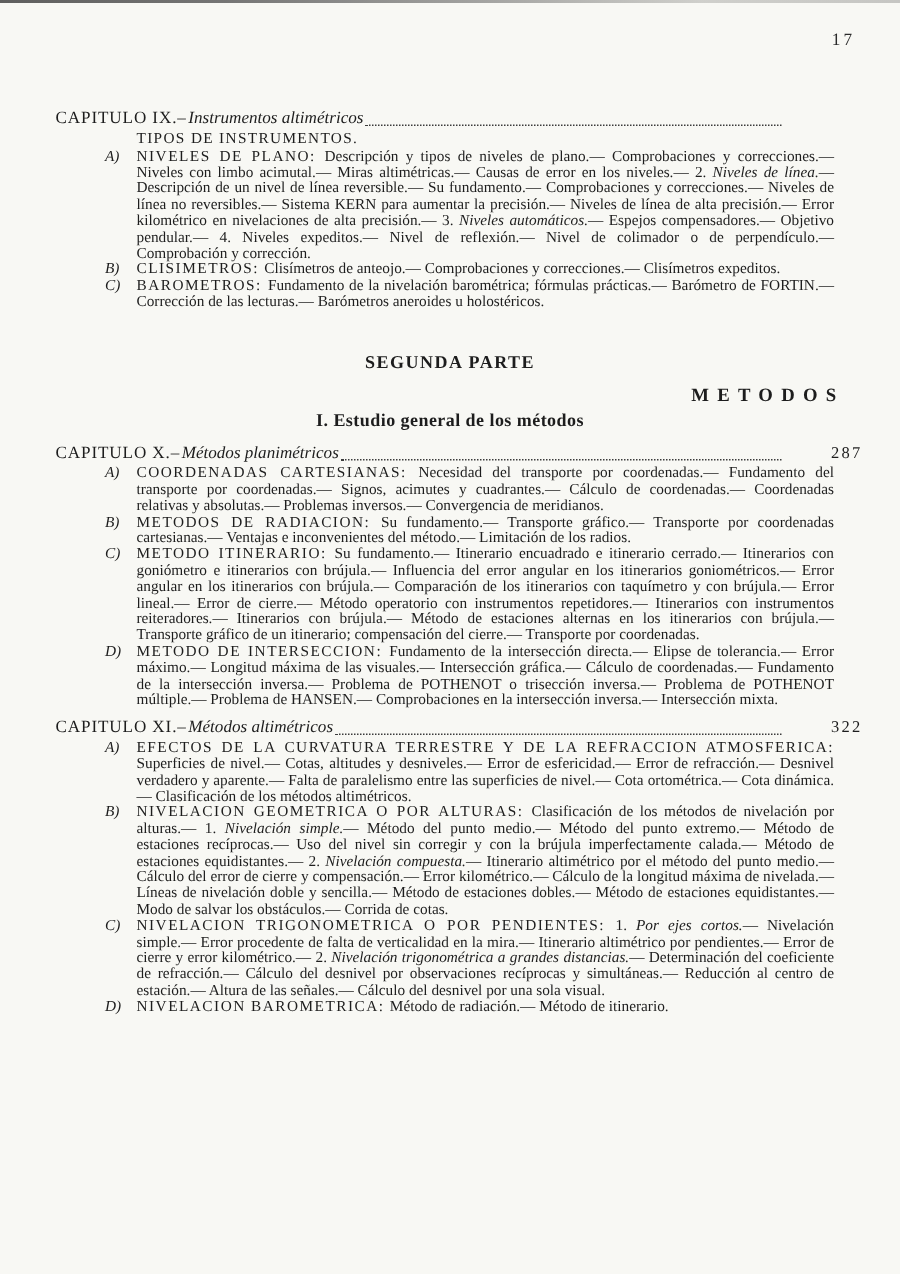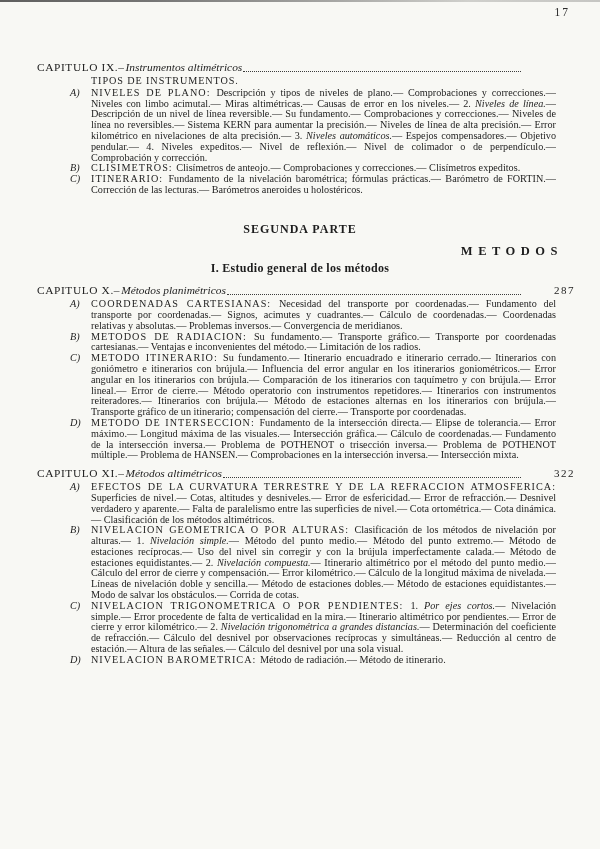--- a/index.html
+++ b/index.html
@@ -8,25 +8,25 @@
     position:relative;width:600px;height:849px;overflow:hidden;
     background:#f8f8f4;color:#1d1d1d;
     font-family:"Liberation Serif","DejaVu Serif",serif;
   }
   .scan-edge{
     position:absolute;top:0;left:0;width:100%;height:2px;
     background:linear-gradient(90deg,#2c2c2c 0%,#4a4a4a 25%,#8a8a88 55%,#c2c2be 78%,#b5b5b2 100%);
     opacity:.75;
   }
   .pagenum-top{
-    position:absolute;top:6px;right:30px;
+    position:absolute;top:21px;right:30px;
     font-size:11.5px;letter-spacing:2px;color:#2a2a2a;
   }
   .content{
-    position:absolute;left:37px;top:0;width:538px;
+    position:absolute;left:37px;top:12px;width:538px;
     padding-top:55px;
     font-size:10.2px;line-height:10.8px;
   }
   .chapter-row{
     display:flex;align-items:baseline;
     font-size:11.4px;line-height:13px;
     margin:6px 0 2px 0;
   }
   .chapter-label{flex:none;letter-spacing:.6px;white-space:pre;}
   .chapter-title{flex:none;font-style:italic;margin-left:1px;white-space:pre;}
@@ -73,21 +73,21 @@
         <div class="toc-item">
           <span class="item-label">A)</span>
           <span class="item-text"><span class="seg-caps">NIVELES DE PLANO: </span><span class="seg-n">Descripción y tipos de niveles de plano.— Comprobaciones y correcciones.— Niveles con limbo acimutal.— Miras altimétricas.— Causas de error en los niveles.— 2. </span><span class="seg-i">Niveles de línea.</span><span class="seg-n">— Descripción de un nivel de línea reversible.— Su fundamento.— Comprobaciones y correcciones.— Niveles de línea no reversibles.— Sistema KERN para aumentar la precisión.— Niveles de línea de alta precisión.— Error kilométrico en nivelaciones de alta precisión.— 3. </span><span class="seg-i">Niveles automáticos.</span><span class="seg-n">— Espejos compensadores.— Objetivo pendular.— 4. Niveles expeditos.— Nivel de reflexión.— Nivel de colimador o de perpendículo.— Comprobación y corrección.</span></span>
         </div>
         <div class="toc-item">
           <span class="item-label">B)</span>
           <span class="item-text"><span class="seg-caps">CLISIMETROS: </span><span class="seg-n">Clisímetros de anteojo.— Comprobaciones y correcciones.— Clisímetros expeditos.</span></span>
         </div>
         <div class="toc-item">
           <span class="item-label">C)</span>
-          <span class="item-text"><span class="seg-caps">ITINERARIO: </span><span class="seg-n">Fundamento de la nivelación barométrica; fórmulas prácticas.— Barómetro de FORTIN.— Corrección de las lecturas.— Barómetros aneroides u holostéricos.</span></span>
+          <span class="item-text"><span class="seg-caps">BAROMETROS: </span><span class="seg-n">Fundamento de la nivelación barométrica; fórmulas prácticas.— Barómetro de FORTIN.— Corrección de las lecturas.— Barómetros aneroides u holostéricos.</span></span>
         </div>
         <div class="part-heading">SEGUNDA PARTE</div>
         <div class="methods-heading">METODOS</div>
         <div class="section-heading">I. Estudio general de los métodos</div>
         <div class="chapter-row">
           <span class="chapter-label">CAPITULO X.–</span>
           <span class="chapter-title">Métodos planimétricos</span>
           <span class="dots"></span>
           <span class="chapter-page">287</span>
         </div>

